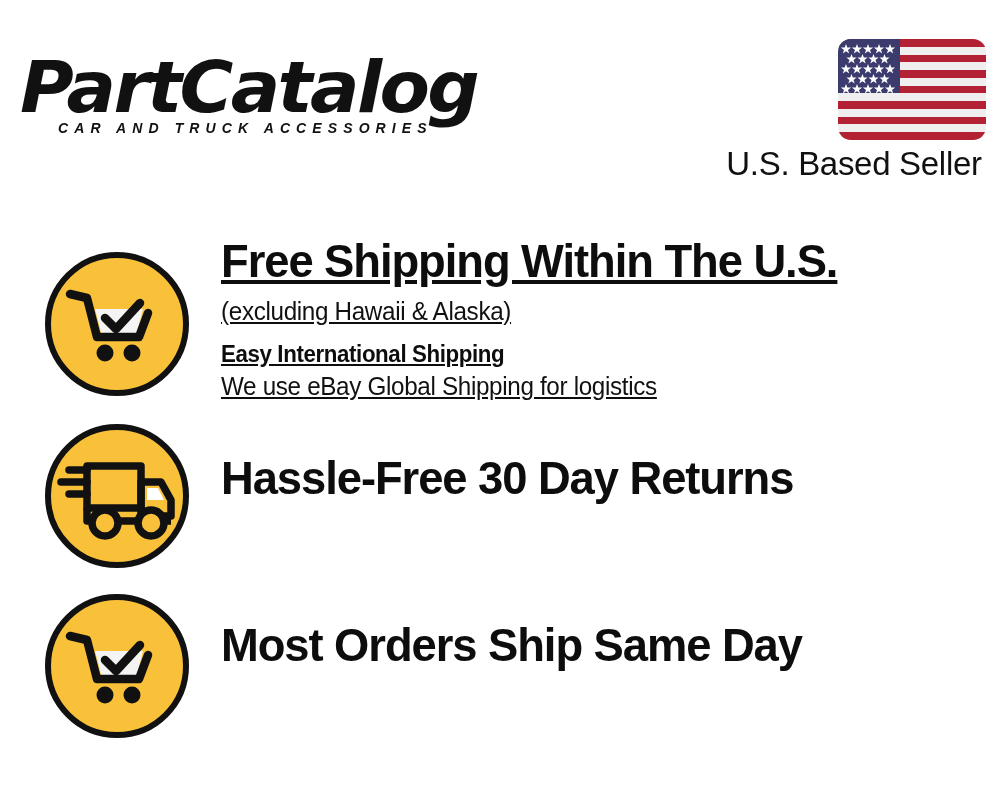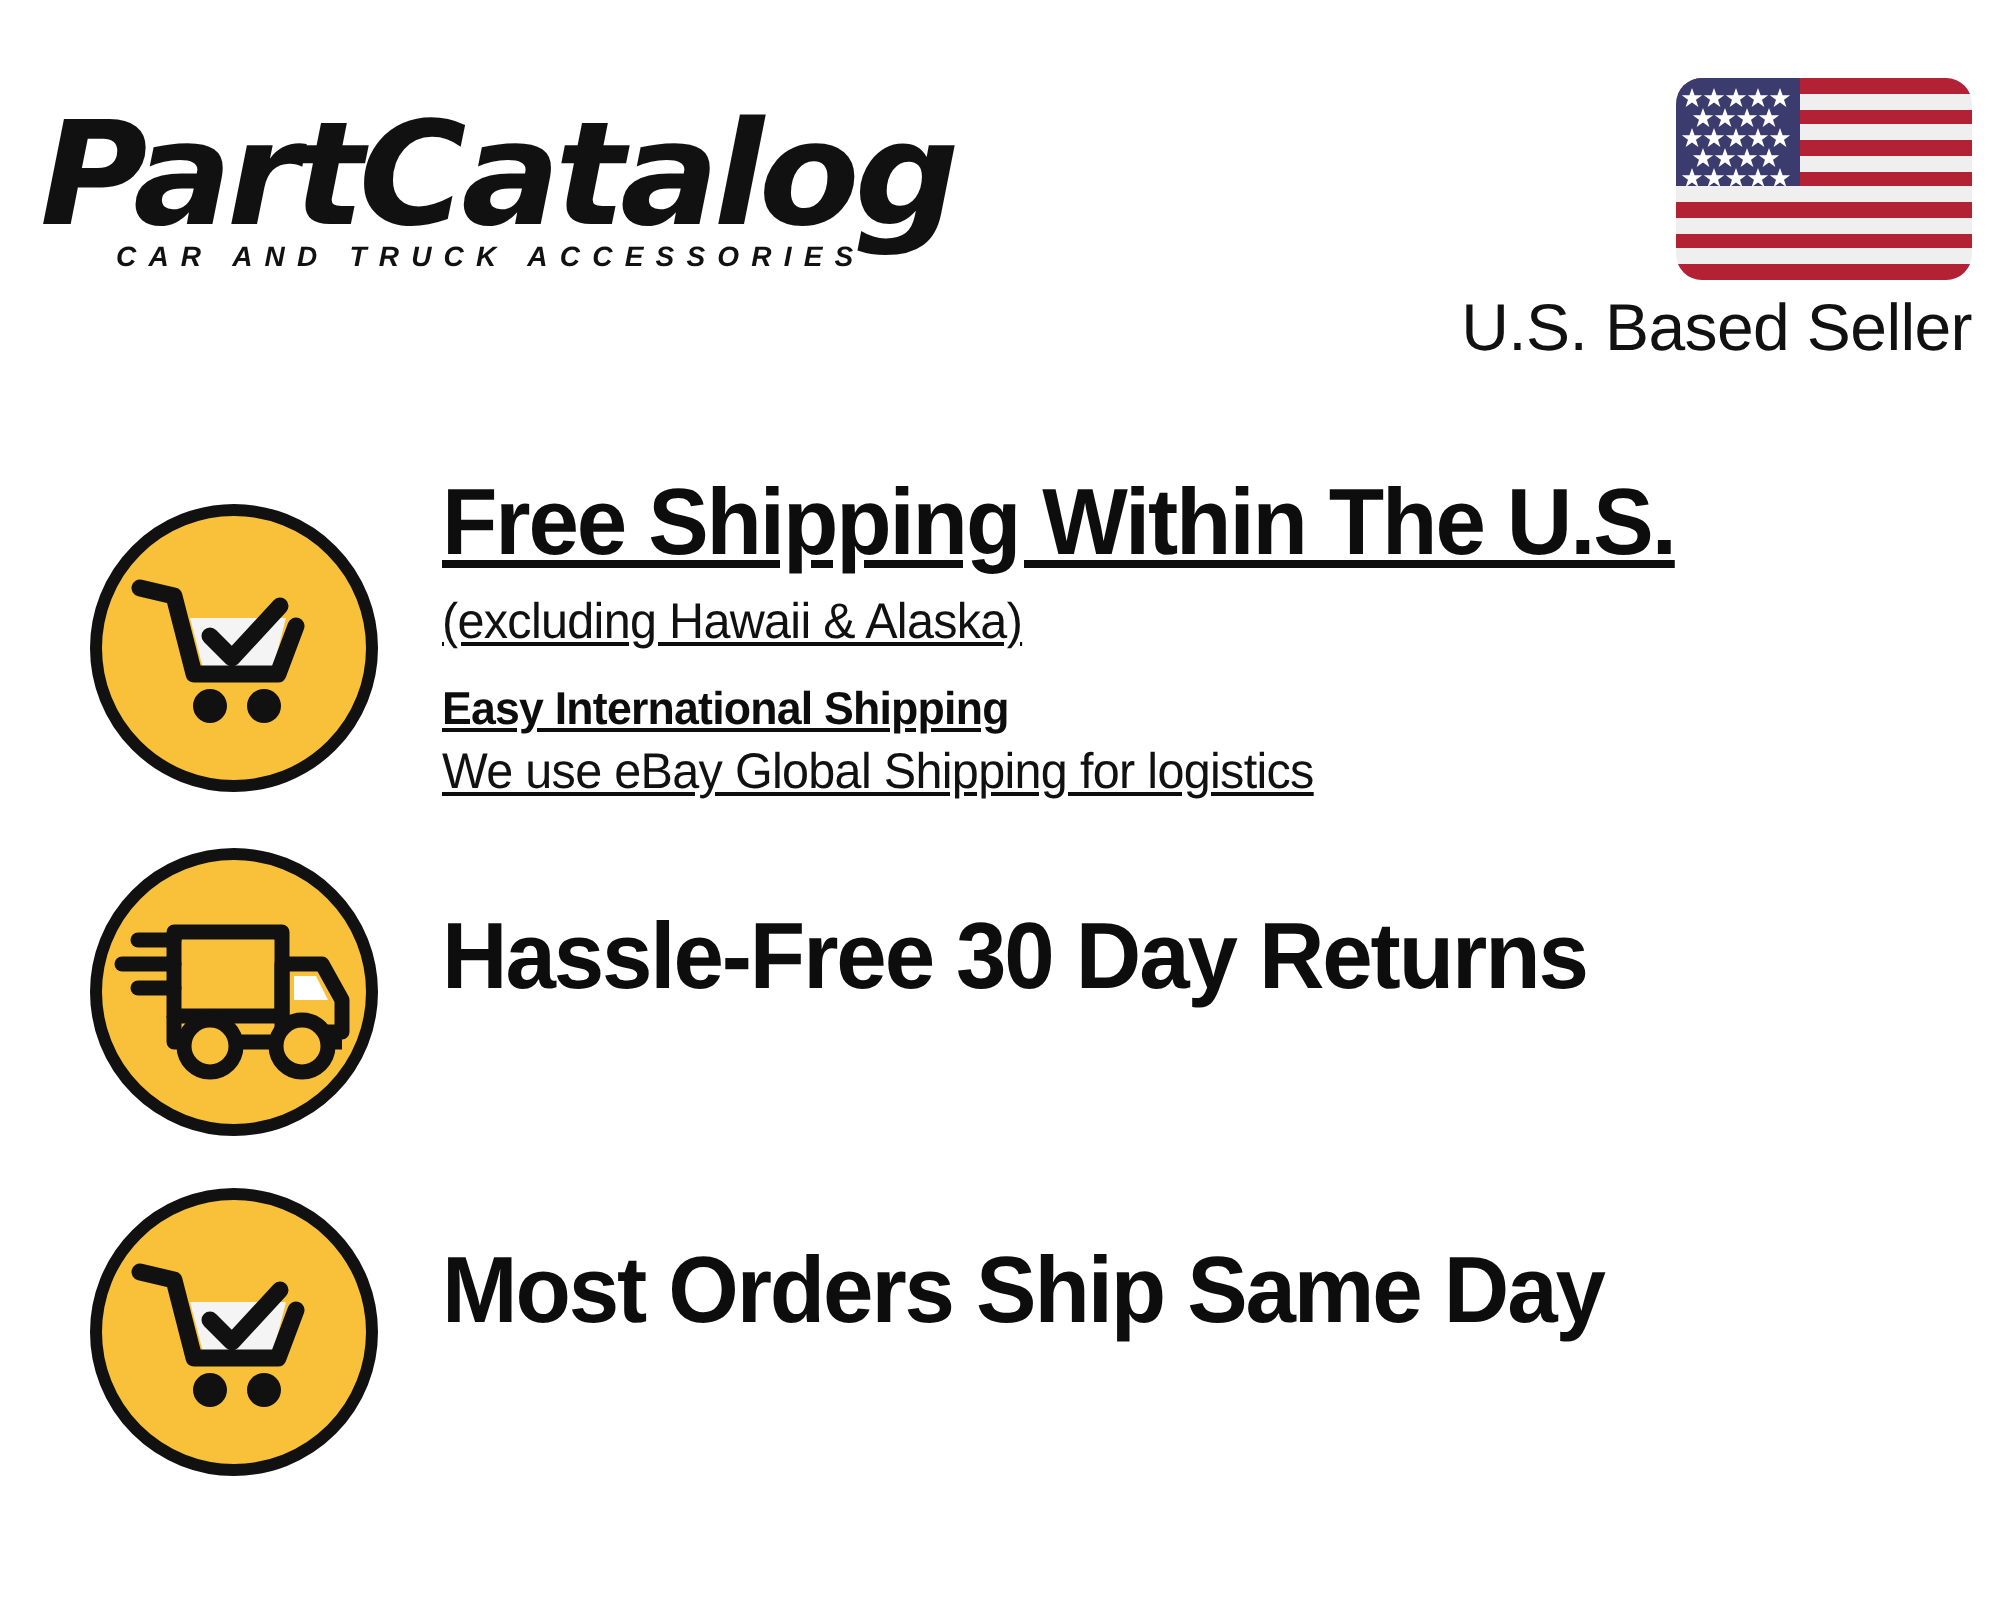--- a/index.html
+++ b/index.html
@@ -86,21 +86,21 @@
     width: 62px;
     height: 54.4px;
     background: #3C3B6E;
   }
 
   #seller-label {
     position: absolute;
     left: 722px;
     top: 117px;
     width: 264px;
-    text-align: right;
+    text-align: center;
     font-family: "Liberation Sans", sans-serif;
     font-size: 33px;
     font-weight: 400;
     letter-spacing: -0.3px;
     color: #111111;
     white-space: nowrap;
   }
 
   
   .benefit-row {

